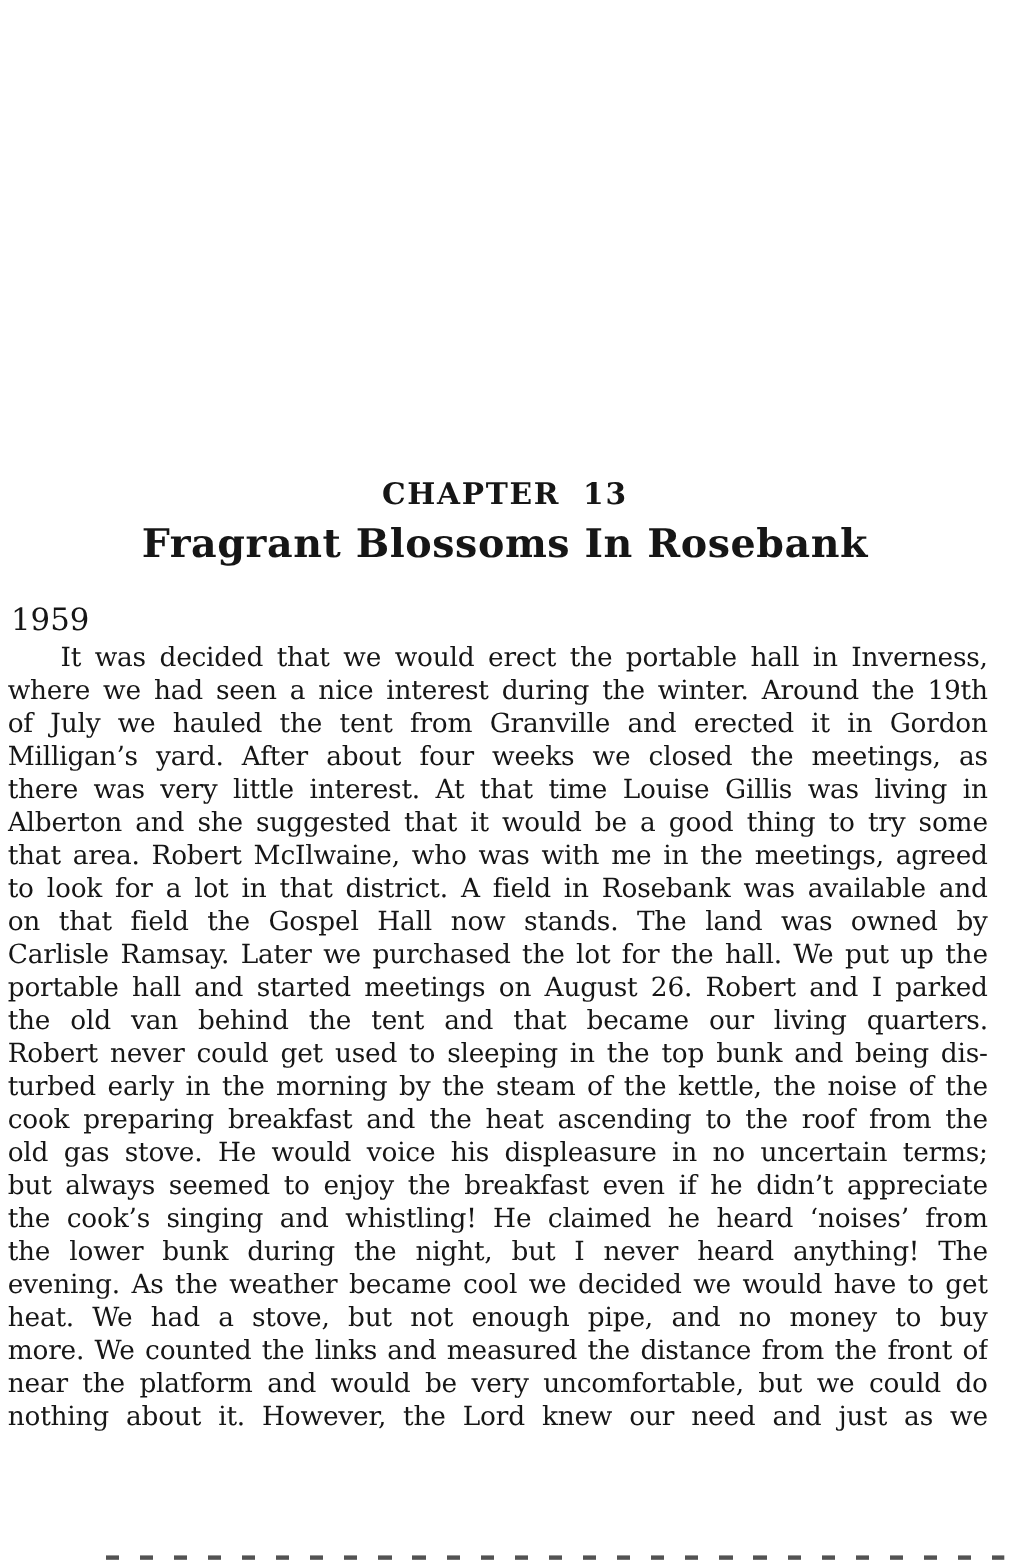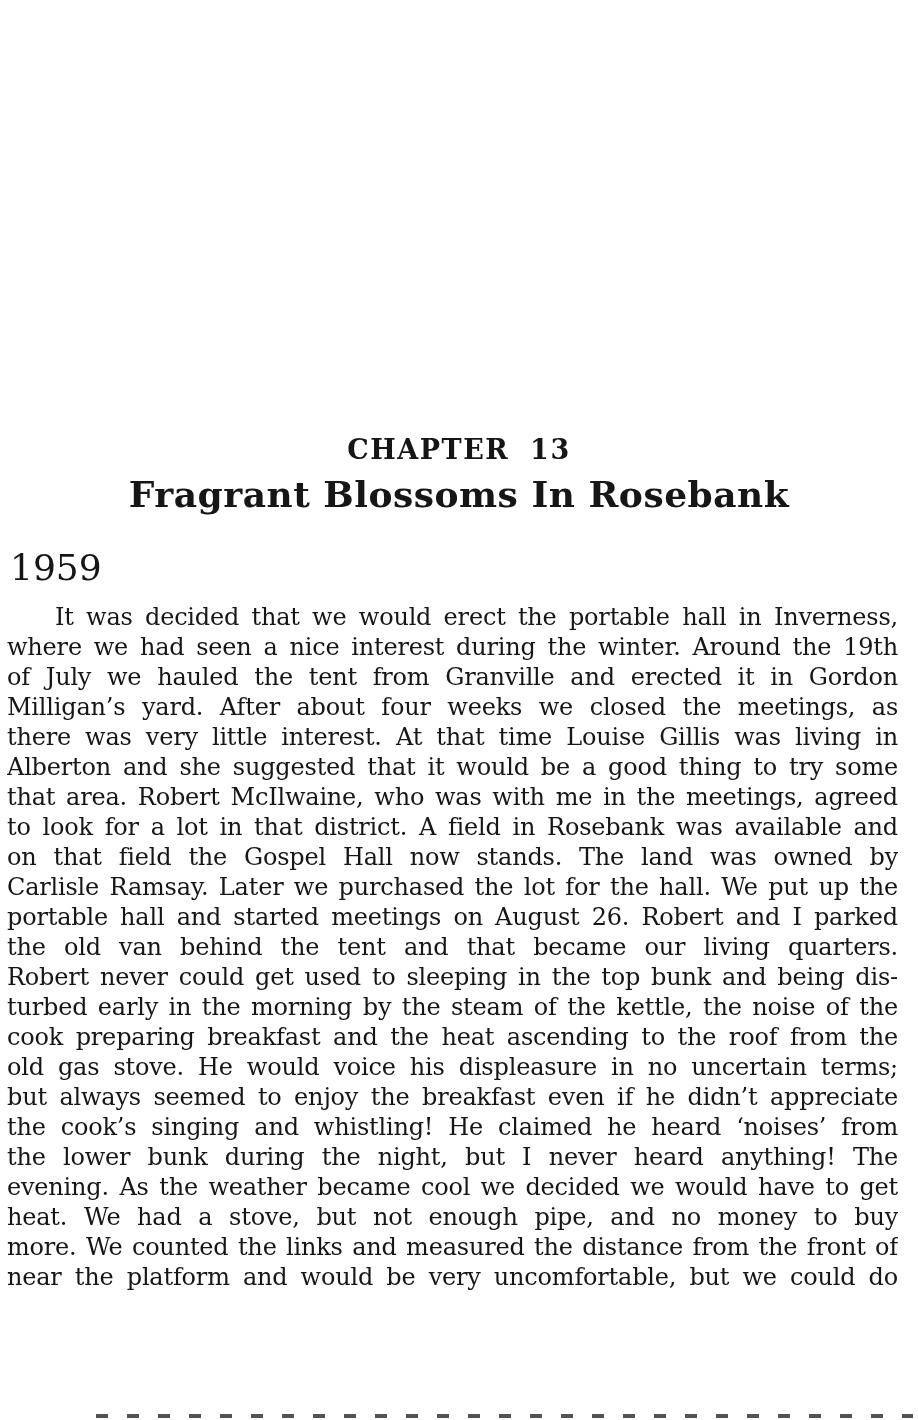--- a/index.html
+++ b/index.html
@@ -30,26 +30,26 @@
     margin: 12px 0 0 0;
     text-align: center;
     font-size: 36px;
     font-weight: bold;
     letter-spacing: 0.5px;
     line-height: 1.1;
   }
   .year {
     margin: 35px 0 0 0;
     padding-left: 10px;
-    font-size: 36px;
+    font-size: 28px;
     font-weight: normal;
     line-height: 1;
   }
   .body-text {
-    margin-top: 16px;
+    margin-top: 4px;
     padding: 0 20px 0 7px;
     font-size: 24px;
     letter-spacing: -0.2px;
   }
   .body-text .line {
     height: 30px;
     line-height: 30px;
     overflow: hidden;
     text-align: justify;
     text-align-last: justify;
@@ -92,15 +92,16 @@
       <div class="line">turbed early in the morning by the steam of the kettle, the noise of the</div>
       <div class="line">cook preparing breakfast and the heat ascending to the roof from the</div>
       <div class="line">old gas stove. He would voice his displeasure in no uncertain terms;</div>
       <div class="line">but always seemed to enjoy the breakfast even if he didn’t appreciate</div>
       <div class="line">the cook’s singing and whistling! He claimed he heard ‘noises’ from</div>
       <div class="line">the lower bunk during the night, but I never heard anything! The</div>
       <div class="line">evening. As the weather became cool we decided we would have to get</div>
       <div class="line">heat. We had a stove, but not enough pipe, and no money to buy</div>
       <div class="line">more. We counted the links and measured the distance from the front of</div>
       <div class="line">near the platform and would be very uncomfortable, but we could do</div>
+      <div class="line">nothing about it. However, the Lord knew our need and just as we</div>
     </div>
   <div class="cutoff"></div>
 </div>
 
 </body></html>

